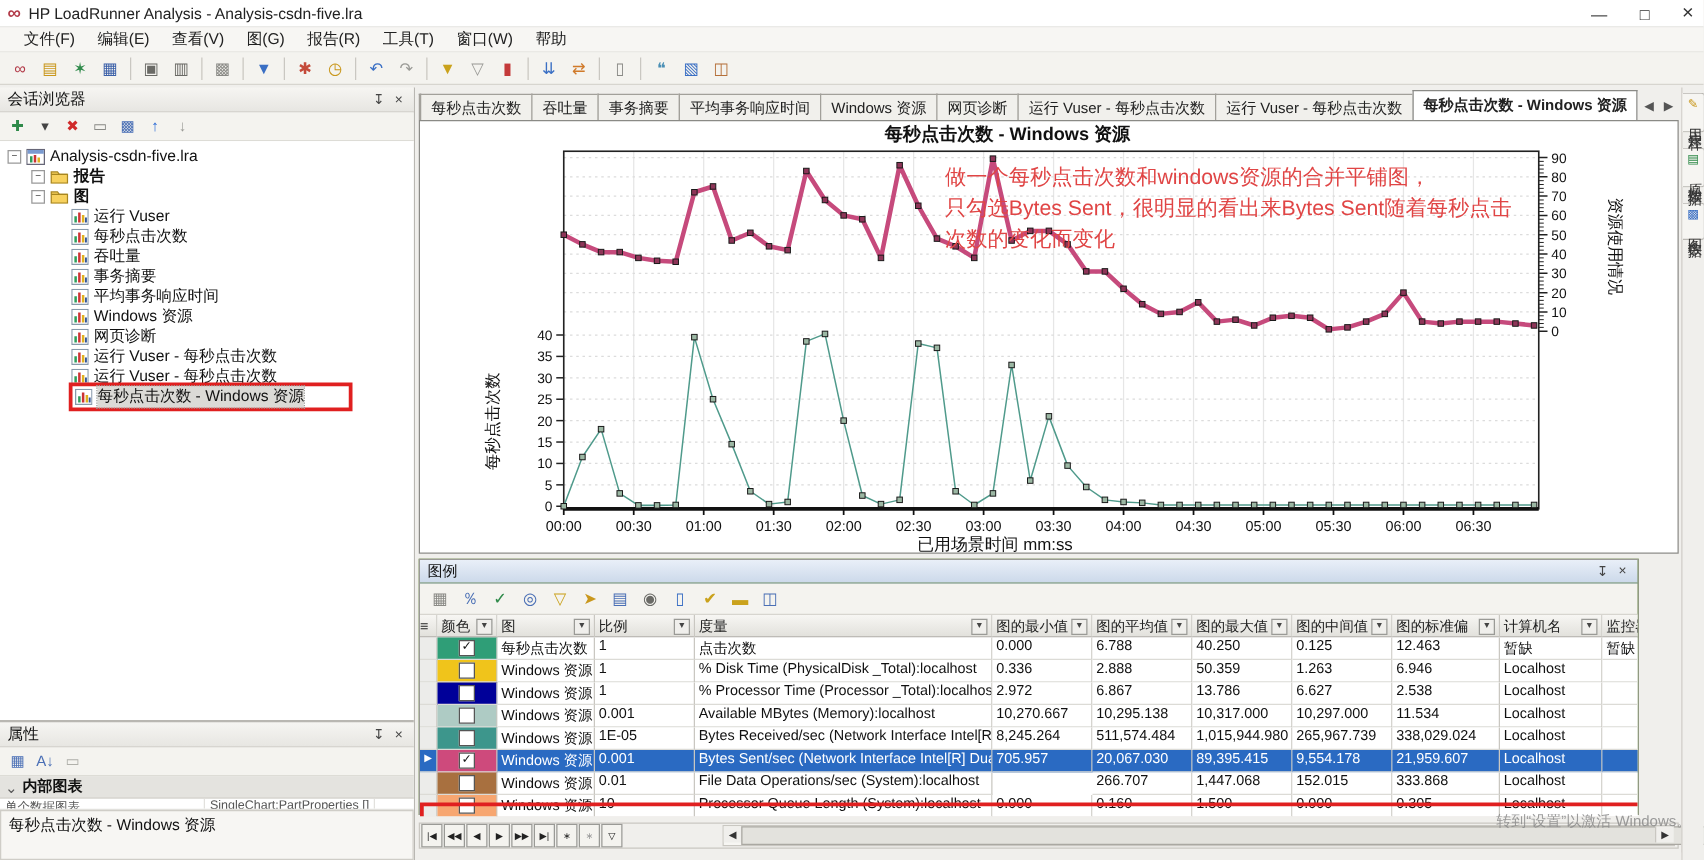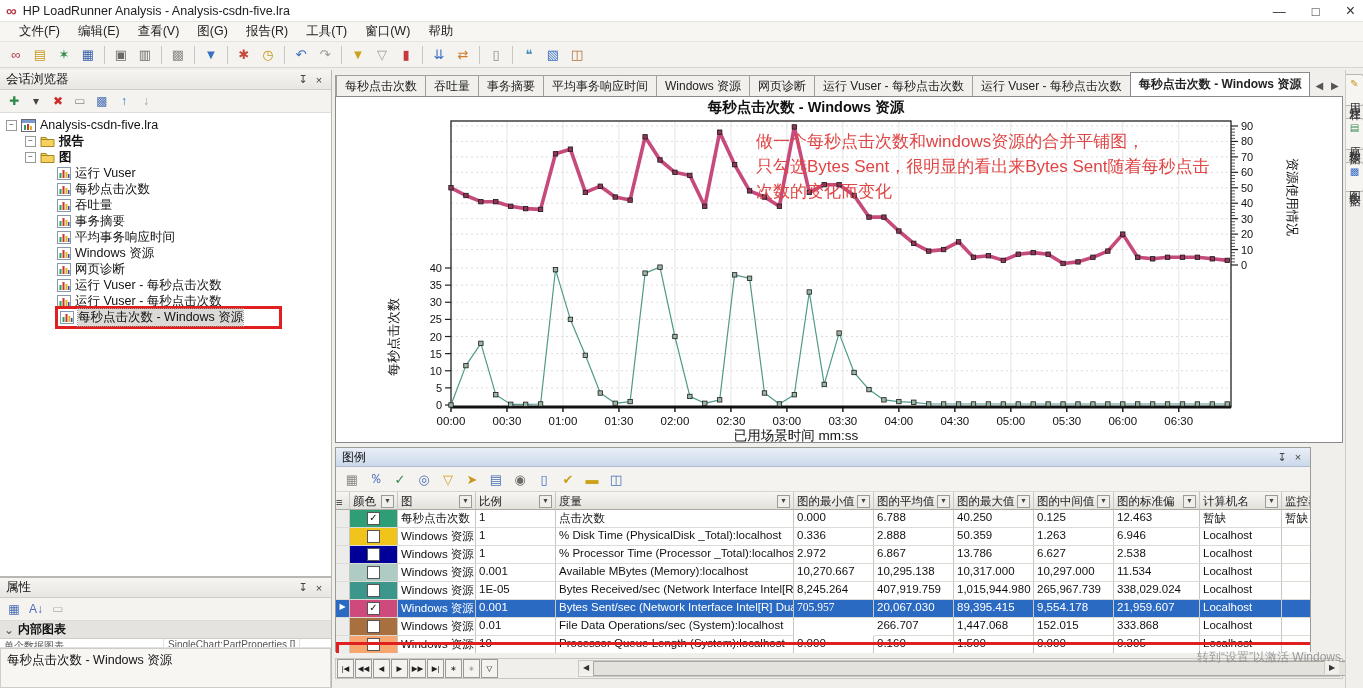--- a/index.html
+++ b/index.html
@@ -763,36 +763,36 @@
         </div>
         <div class="lgrow">
           <div class="lgcell stub"></div>
           <div class="lgcell swatch" style="width: 48px; flex: 0 0 auto; background: rgb(61, 150, 140);">
             <div class="chk"></div>
           </div>
           <div class="lgcell" style="width: 78px; flex: 0 0 auto;">Windows 资源</div>
           <div class="lgcell" style="width: 80px; flex: 0 0 auto;">1E-05</div>
           <div class="lgcell" style="width: 238px; flex: 0 0 auto;">Bytes Received/sec (Network Interface Intel[R] Du</div>
           <div class="lgcell" style="width: 80px; flex: 0 0 auto;">8,245.264</div>
-          <div class="lgcell" style="width: 80px; flex: 0 0 auto;">407,919.759</div>
+          <div class="lgcell" style="width: 80px; flex: 0 0 auto;">511,574.484</div>
           <div class="lgcell" style="width: 80px; flex: 0 0 auto;">1,015,944.980</div>
           <div class="lgcell" style="width: 80px; flex: 0 0 auto;">265,967.739</div>
           <div class="lgcell" style="width: 86px; flex: 0 0 auto;">338,029.024</div>
           <div class="lgcell" style="width: 82px; flex: 0 0 auto;">Localhost</div>
           <div class="lgcell" style="width: 78px; flex: 0 0 auto;"></div>
         </div>
         <div class="lgrow sel">
           <div class="lgcell stub">▶</div>
           <div class="lgcell swatch" style="width: 48px; flex: 0 0 auto; background: rgb(206, 74, 124);">
             <div class="chk">✓</div>
           </div>
           <div class="lgcell" style="width: 78px; flex: 0 0 auto;">Windows 资源</div>
           <div class="lgcell" style="width: 80px; flex: 0 0 auto;">0.001</div>
           <div class="lgcell" style="width: 238px; flex: 0 0 auto;">Bytes Sent/sec (Network Interface Intel[R] Dual Ba</div>
-          <div class="lgcell" style="width: 80px; flex: 0 0 auto; font-family: Liberation Serif, serif;">705.957</div>
+          <div class="lgcell" style="width: 80px; flex: 0 0 auto;">705.957</div>
           <div class="lgcell" style="width: 80px; flex: 0 0 auto;">20,067.030</div>
           <div class="lgcell" style="width: 80px; flex: 0 0 auto;">89,395.415</div>
           <div class="lgcell" style="width: 80px; flex: 0 0 auto;">9,554.178</div>
           <div class="lgcell" style="width: 86px; flex: 0 0 auto;">21,959.607</div>
           <div class="lgcell" style="width: 82px; flex: 0 0 auto;">Localhost</div>
           <div class="lgcell" style="width: 78px; flex: 0 0 auto;"></div>
         </div>
         <div class="lgrow">
           <div class="lgcell stub"></div>
           <div class="lgcell swatch" style="width: 48px; flex: 0 0 auto; background: rgb(168, 112, 63);">

